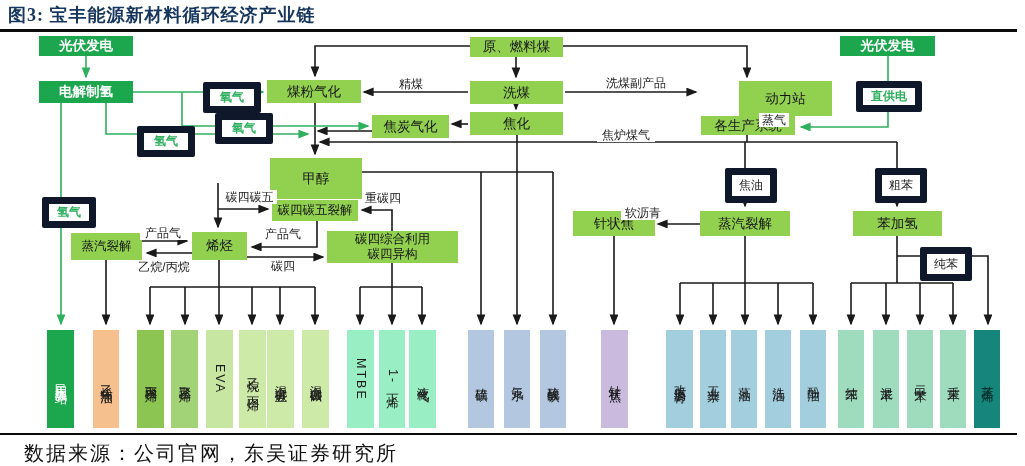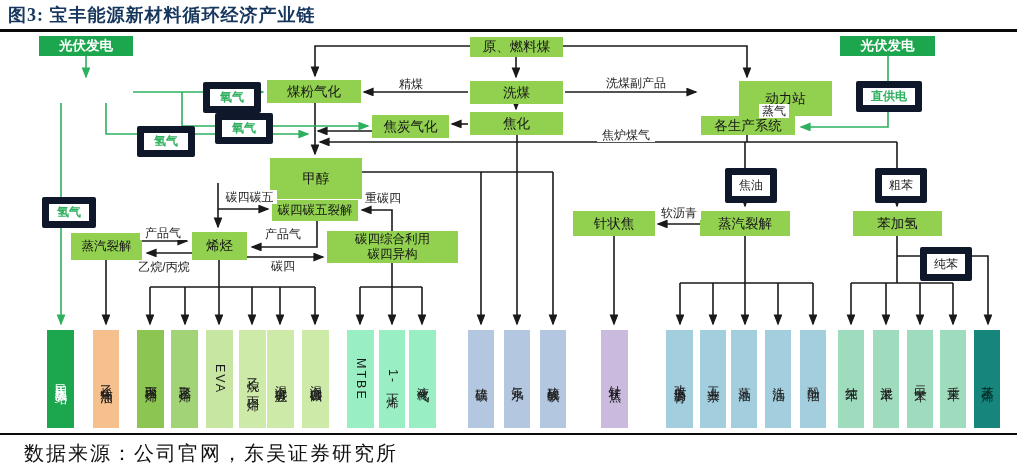--- a/index.html
+++ b/index.html
@@ -98,20 +98,21 @@
       <path d="M86,56 V77" marker-end="url(#ag)"></path>
       <path d="M133,92 H263" marker-end="url(#ag)"></path>
       <path d="M182,92 V126 H368" marker-end="url(#ag)"></path>
       <path d="M106,103 V134 H308" marker-end="url(#ag)"></path>
       <path d="M61,103 V324" marker-end="url(#ag)"></path>
       <path d="M888,56 V127 H801" marker-end="url(#ag)"></path>
     </g>
   </svg>
 
   <div class="box dark" style="left:39px;top:36px;width:94px;height:20px">光伏发电</div>
+  <div class="box dark" style="left:39px;top:81px;width:94px;height:22px">电解制氢</div>
   <div class="box dark" style="left:840px;top:36px;width:95px;height:20px">光伏发电</div>
 
   <div class="box" style="left:470px;top:37px;width:93px;height:20px">原、燃料煤</div>
   <div class="box" style="left:470px;top:112px;width:93px;height:23px">焦化</div>
   <div class="box" style="left:470px;top:81px;width:93px;height:23px">洗煤</div>
   <div class="box" style="left:267px;top:80px;width:94px;height:23px">煤粉气化</div>
   <div class="box" style="left:372px;top:115px;width:77px;height:23px">焦炭气化</div>
   <div class="box" style="left:739px;top:81px;width:93px;height:35px">动力站</div>
   <div class="box" style="left:701px;top:116px;width:94px;height:19px">各生产系统</div>
   <div class="box" style="left:270px;top:158px;width:92px;height:41px">甲醇</div>
@@ -126,31 +127,31 @@
   <div class="box" style="left:700px;top:211px;width:90px;height:25px">蒸汽裂解</div>
   <div class="box" style="left:853px;top:211px;width:89px;height:25px">苯加氢</div>
 
   <div class="lbl pill glbl" style="left:203px;top:82px;width:44px;height:17px">氧气</div>
   <div class="lbl pill glbl" style="left:215px;top:113px;width:44px;height:17px">氧气</div>
   <div class="lbl pill glbl" style="left:137px;top:126px;width:44px;height:17px">氢气</div>
   <div class="lbl pill glbl" style="left:42px;top:197px;width:40px;height:17px">氢气</div>
   <div class="lbl pill glbl" style="left:856px;top:81px;width:52px;height:17px">直供电</div>
   <div class="lbl" style="left:394px;top:77px;width:34px;height:14px">精煤</div>
   <div class="lbl" style="left:601px;top:76px;width:70px;height:14px">洗煤副产品</div>
-  <div class="lbl" style="left:759px;top:104px;width:30px;height:14px">蒸气</div>
+  <div class="lbl" style="left:759px;top:113px;width:30px;height:14px">蒸气</div>
   <div class="lbl" style="left:597px;top:128px;width:58px;height:14px">焦炉煤气</div>
   <div class="lbl pill" style="left:725px;top:168px;width:38px;height:21px">焦油</div>
   <div class="lbl pill" style="left:875px;top:168px;width:38px;height:21px">粗苯</div>
   <div class="lbl" style="left:222px;top:190px;width:55px;height:14px">碳四碳五</div>
   <div class="lbl" style="left:362px;top:191px;width:42px;height:14px">重碳四</div>
   <div class="lbl" style="left:140px;top:226px;width:46px;height:14px">产品气</div>
   <div class="lbl" style="left:260px;top:227px;width:46px;height:14px">产品气</div>
   <div class="lbl" style="left:266px;top:259px;width:34px;height:14px">碳四</div>
   <div class="lbl" style="left:130px;top:260px;width:68px;height:14px">乙烷/丙烷</div>
-  <div class="lbl" style="left:657px;top:206px;width:44px;height:14px">软沥青</div>
+  <div class="lbl" style="left:621px;top:206px;width:44px;height:14px">软沥青</div>
   <div class="lbl pill" style="left:920px;top:247px;width:38px;height:20px">纯苯</div>
 
   <div class="prod" style="left: 47px; width: 27px; background-color: rgb(28, 166, 78); color: rgb(255, 255, 255);">民用加氢站</div>
   <div class="prod" style="left: 93px; width: 26px; background-color: rgb(246, 192, 142); color: rgb(26, 26, 26);">乙烯焦油</div>
   <div class="prod" style="left: 137px; width: 27px; background-color: rgb(140, 197, 82); color: rgb(26, 26, 26);">聚丙烯</div>
   <div class="prod" style="left: 171px; width: 27px; background-color: rgb(162, 211, 119); color: rgb(26, 26, 26);">聚乙烯</div>
   <div class="prod" style="left: 206px; width: 27px; background-color: rgb(198, 230, 161); color: rgb(26, 26, 26);">EVA</div>
   <div class="prod" style="left: 239px; width: 27px; background-color: rgb(205, 234, 168); color: rgb(26, 26, 26);">乙烷＼丙烯</div>
   <div class="prod" style="left: 267px; width: 27px; background-color: rgb(205, 234, 168); color: rgb(26, 26, 26);">混合碳五</div>
   <div class="prod" style="left: 302px; width: 27px; background-color: rgb(205, 234, 168); color: rgb(26, 26, 26);">混合碳四</div>

